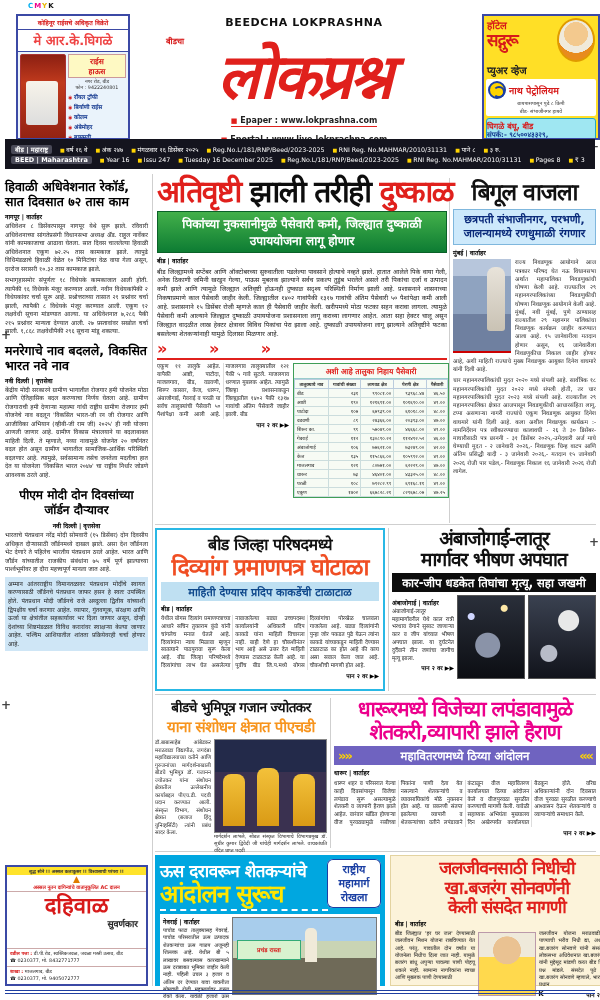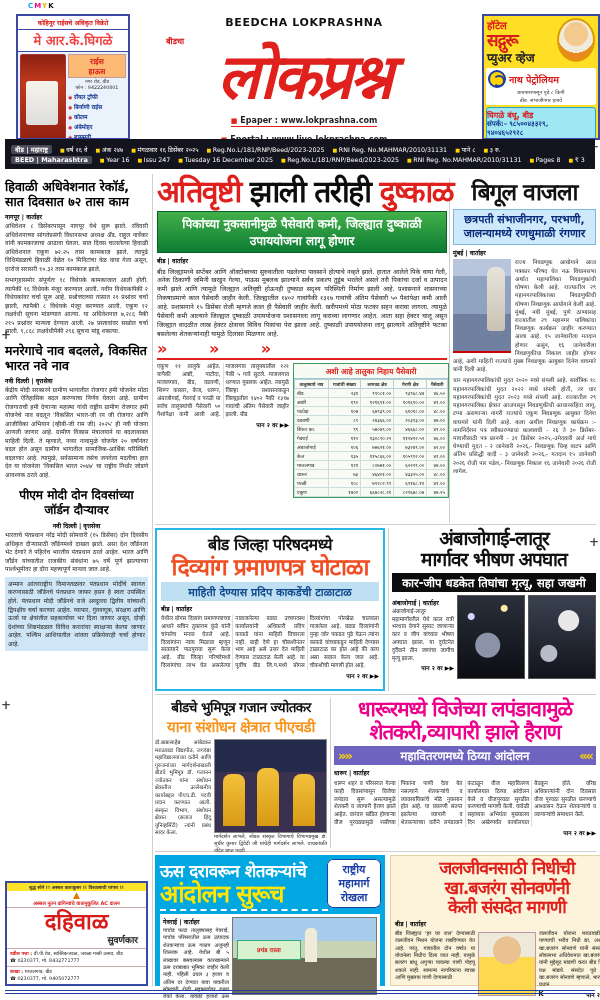--- a/index.html
+++ b/index.html
@@ -22,31 +22,31 @@
 
   
   .ad-box{border:2px solid #3b49a5;background:#fff;overflow:hidden}
   .rice-l1{background:#fff;color:#d71a1a;font-size:6.2px;font-weight:bold;text-align:center;padding:2px 0;border-bottom:1px solid #3b49a5}
   .rice-name{color:#ef4444;font-size:13px;font-weight:bold;text-align:center;padding:1px 0 2px;border-bottom:1px solid #3b49a5}
   .rice-body{display:flex;padding:2px;gap:2px;background:#eaf3fb}
   .rice-bag{width:44px;height:92px;border:1px solid #a33;border-radius:2px;
             background:linear-gradient(#8c1f12,#c03a1d 30%,#8c1f12);position:relative;flex:none}
   .rice-bag:after{content:"";position:absolute;left:5px;top:26px;width:32px;height:44px;background:linear-gradient(#f7f3ea,#ddd);border-radius:3px}
   .rice-right{flex:1;min-width:0}
-  .rice-shop{background:#fdba74;color:#d71a1a;font-weight:bold;font-size:7.5px;text-align:center;border:1px solid #c99;padding:1px 13px;margin-bottom:1px}
+  .rice-shop{background:#fef9c3;color:#d71a1a;font-weight:bold;font-size:7.5px;text-align:center;border:1px solid #c99;padding:1px 13px;margin-bottom:1px}
   .rice-addr{font-size:4.8px;text-align:center;color:#333;line-height:1.25}
   .rice-item{font-size:5.8px;font-weight:bold;color:#14398f;margin-top:2px}
   .rice-item:before{content:"◉ ";color:#d71a1a;font-size:5px}
 
   .hotel{background:#ffdf26}
   .hotel-top{display:flex;padding:2px 3px 0}
   .hotel-names{flex:1}
   .hotel-l1{color:#d71a1a;font-size:10px;font-weight:bold}
   .hotel-l2{color:#d71a1a;font-size:17px;font-weight:bold;letter-spacing:-1px;line-height:1}
-  .hotel-l3{color:#222;font-size:12px;font-weight:bold;margin-top:0}
+  .hotel-l3{color:#222;font-size:10px;font-weight:bold;margin-top:14px}
   .saint{width:34px;height:40px;flex:none;border-radius:50%;border:2px solid #e09a00;
          background:radial-gradient(circle at 50% 35%,#f3c98e 0 38%,#f0eadb 39% 60%,#e88b1e 61%)}
   .hotel-mid{background:#fff;margin:2px;padding:2px;border-radius:2px}
   .hotel-fuel{display:flex;align-items:center;gap:3px}
   .bp-logo{width:14px;height:14px;border-radius:50%;background:#ffd400;border:2px solid #1b3fa3;flex:none;position:relative}
   .bp-logo:after{content:"";position:absolute;left:3px;top:3px;width:8px;height:8px;border-radius:50%;border:2px solid #1b3fa3;border-left-color:transparent}
   .hotel-l4{color:#d71a1a;font-size:9.5px;font-weight:bold}
   .hotel-addr{font-size:5px;color:#333;text-align:center;line-height:1.3;margin-top:1px}
   .hotel-cyan{background:#9fe7f2;border:1px solid #23a7c4;border-radius:3px;margin:2px;text-align:left;padding:1px 0}
   .hotel-l7{color:#d71a1a;font-size:8px;font-weight:bold}
@@ -71,21 +71,21 @@
   .bt{font-size:6px;line-height:1.42;text-align:justify;color:#1d1d1d}
   .bt+.bt{margin-top:3px}
   .bluebox{background:#cfe6f6;padding:3px;margin-top:3px}
   .spacer{flex:1}
 
   .jewel{border:2px solid #3b49a5;margin-top:4px}
   .jewel-top{background:#ffe32b;font-size:4.6px;font-weight:bold;text-align:center;padding:1px 0;color:#333}
   .jewel-logo{text-align:center;font-size:9px;color:#e07b00;line-height:1}
   .jewel-tag{color:#d71a1a;font-size:5px;font-weight:bold;text-align:center;border-bottom:1px solid #caa;padding-bottom:1px}
   .jewel-name{color:#d71a1a;font-size:22px;font-weight:bold;text-align:center;line-height:1.05;margin-top:2px}
-  .jewel-sub{color:#222;font-size:9px;font-weight:bold;text-align:right;padding-right:8px;margin-bottom:2px}
+  .jewel-sub{color:#222;font-size:9px;font-weight:bold;text-align:right;padding-right:8px;margin-bottom:18px}
   .jewel-addr{font-size:4.8px;line-height:1.35;color:#222;border-top:1px solid #caa;padding:2px 3px}
   .jewel-addr b{color:#d71a1a}
 
   
   .main-head{font-weight:bold;font-size:30px;letter-spacing:-1.5px;white-space:nowrap;text-align:center;line-height:1.05}
   .main-head .r{color:#e0201c}.main-head .b{color:#0d0d0d}
   .greenbar{margin-top:3px;background:linear-gradient(#43b04a,#0d7c33);border:1px solid #0a6128;color:#fff;
             font-size:12px;font-weight:bold;text-align:center;padding:3px 2px}
   .lead{margin-top:3px}
   .arrows{color:#e0201c;font-size:16px;font-weight:bold;letter-spacing:18px;border-bottom:2px solid #e0201c;line-height:.9;padding-bottom:2px;margin:3px 0}

